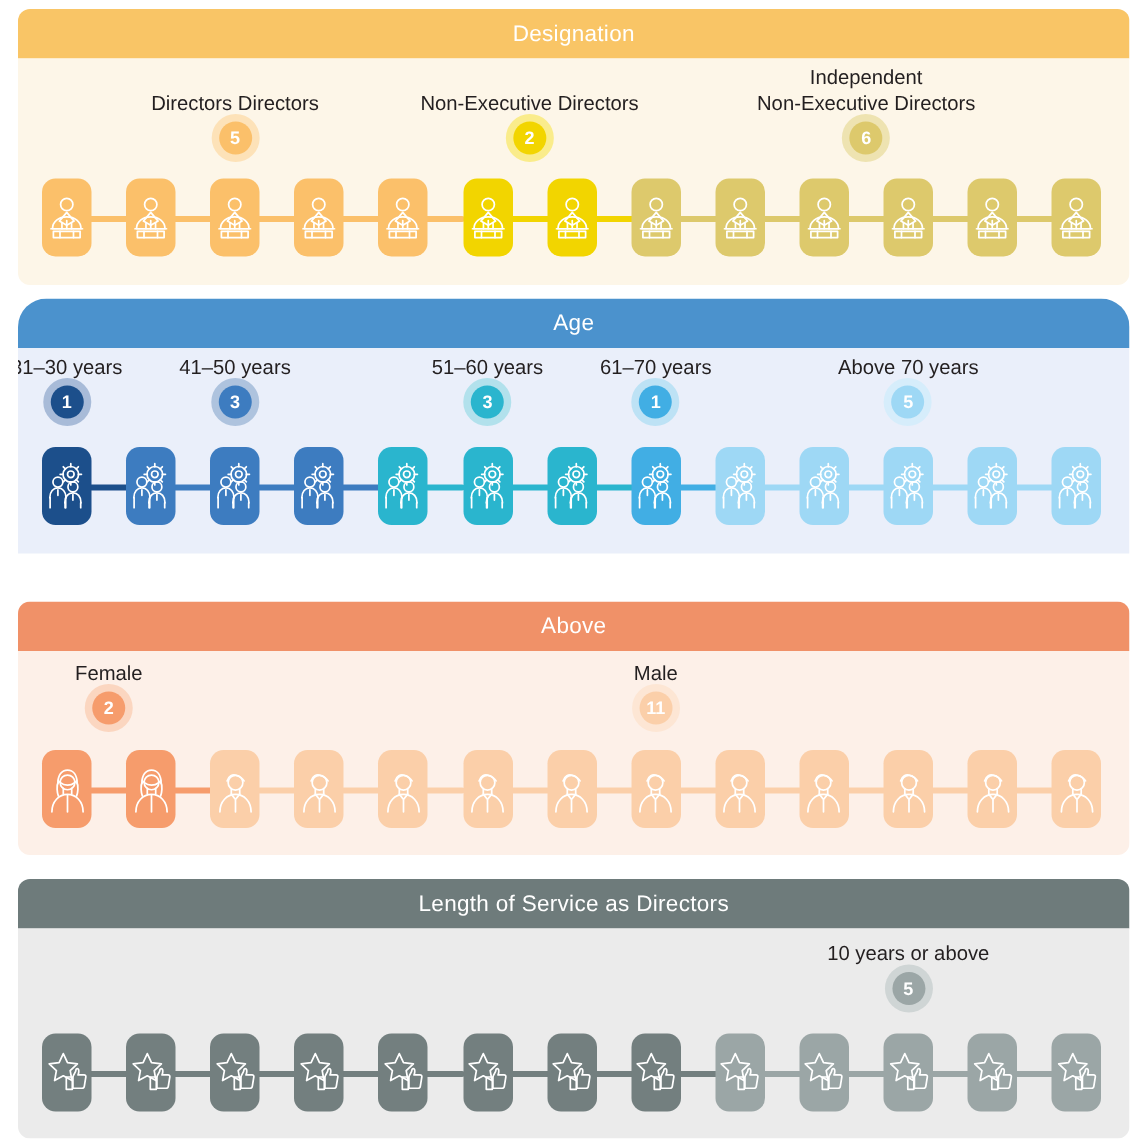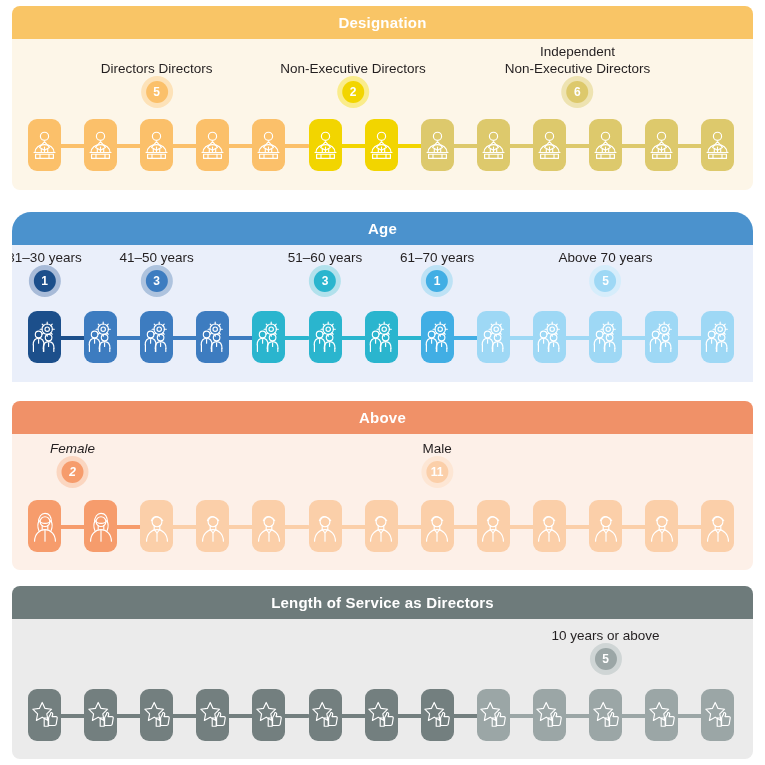--- a/index.html
+++ b/index.html
@@ -12,21 +12,21 @@
   .board{position:relative;width:765px;height:765px;}
 
   .panel{
     position:absolute;left:12px;width:741px;
     border-radius:8px;overflow:hidden;
   }
   .panel-header{
     height:33px;line-height:33px;
     text-align:center;
     color:#ffffff;
-    font-weight:bold;
+    font-weight:normal;
     font-size:15px;
     letter-spacing:.2px;
   }
   .panel-body{position:relative;width:100%;}
 
   
   .group{position:absolute;text-align:center;transform:translateX(-50%);}
   .group-label{
     font-size:13.5px;color:#231f20;line-height:17px;white-space:pre-line;
   }
@@ -230,21 +230,21 @@
         <div class="group" style="left: 565.45px; top: 4px;">
           <div class="group-label">Independent
 Non-Executive Directors</div>
           <div class="badge-wrap">
             <div class="badge" style="background: rgb(221, 201, 108); box-shadow: rgb(238, 227, 177) 0px 0px 0px 5px;">6</div>
           </div>
         </div>
       </div>
   </div>
 
-  <div class="panel" id="panel-1" style="top:212px;height:190px;border-radius:19px;">
+  <div class="panel" id="panel-1" style="top:199px;height:190px;border-radius:19px;">
     <div class="panel-header" style="background: rgb(75, 146, 205);">Age</div>
     <div class="panel-body" style="height: 137px; background: rgb(234, 239, 250);">
         <div class="icon-row" style="top: 62px;">
           <div class="connector" style="left: 47px; width: 27.1px; background: rgb(28, 79, 139);"></div>
           <div class="connector" style="left: 103.1px; width: 27.1px; background: rgb(61, 124, 192);"></div>
           <div class="connector" style="left: 159.2px; width: 27.1px; background: rgb(61, 124, 192);"></div>
           <div class="connector" style="left: 215.3px; width: 27.1px; background: rgb(61, 124, 192);"></div>
           <div class="connector" style="left: 271.4px; width: 27.1px; background: rgb(42, 181, 206);"></div>
           <div class="connector" style="left: 327.5px; width: 27.1px; background: rgb(42, 181, 206);"></div>
           <div class="connector" style="left: 383.6px; width: 27.1px; background: rgb(42, 181, 206);"></div>
@@ -717,21 +717,21 @@
             <svg width="26" height="32" viewBox="0 0 26 32">
       <path d="M7.4 10.6 C8.4 7.2 11.0 6.0 13.4 6.8 C15.6 7.5 17.4 8.2 18.7 10.6" stroke="#ffffff" stroke-width="1.15" fill="none" stroke-linejoin="round" stroke-linecap="round"></path>
       <circle cx="13" cy="11.8" r="4.9" stroke="#ffffff" stroke-width="1.15" fill="none" stroke-linejoin="round" stroke-linecap="round"></circle>
       <path d="M10.2 15.8 V19.4 M15.8 15.8 V19.4" stroke="#ffffff" stroke-width="1.15" fill="none" stroke-linejoin="round" stroke-linecap="round"></path>
       <path d="M2.6 31.2 C2.6 24.3 7.3 19.6 13 19.6 C18.7 19.6 23.4 24.3 23.4 31.2" stroke="#ffffff" stroke-width="1.15" fill="none" stroke-linejoin="round" stroke-linecap="round"></path>
       <path d="M10.2 19.4 L13 23.0 L15.8 19.4" stroke="#ffffff" stroke-width="1.15" fill="none" stroke-linejoin="round" stroke-linecap="round"></path>
       <path d="M13 23.6 V31.2" stroke="#ffffff" stroke-width="1.15" fill="none" stroke-linejoin="round" stroke-linecap="round"></path>
     </svg>
           </div>
         </div>
-        <div class="group" style="left: 60.55px; top: 6px; font-style: italic;">
+        <div class="group" style="left: 60.55px; top: 6px;">
           <div class="group-label">Female</div>
           <div class="badge-wrap">
             <div class="badge" style="background: rgb(246, 156, 108); box-shadow: rgb(251, 214, 192) 0px 0px 0px 5px;">2</div>
           </div>
         </div>
         <div class="group" style="left: 425.2px; top: 6px;">
           <div class="group-label">Male</div>
           <div class="badge-wrap">
             <div class="badge" style="background: rgb(251, 207, 169); box-shadow: rgb(253, 230, 212) 0px 0px 0px 5px;">11</div>
           </div>

